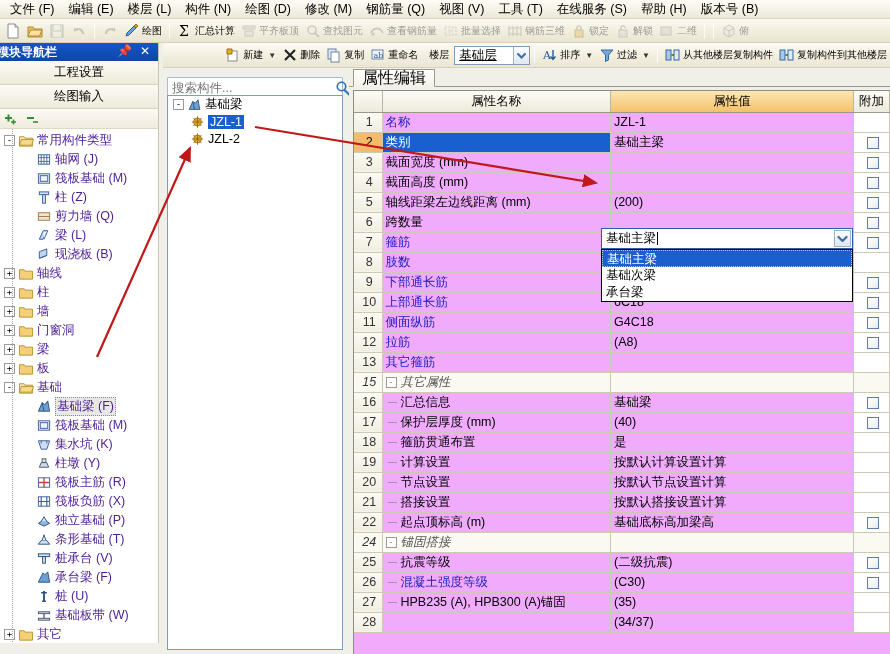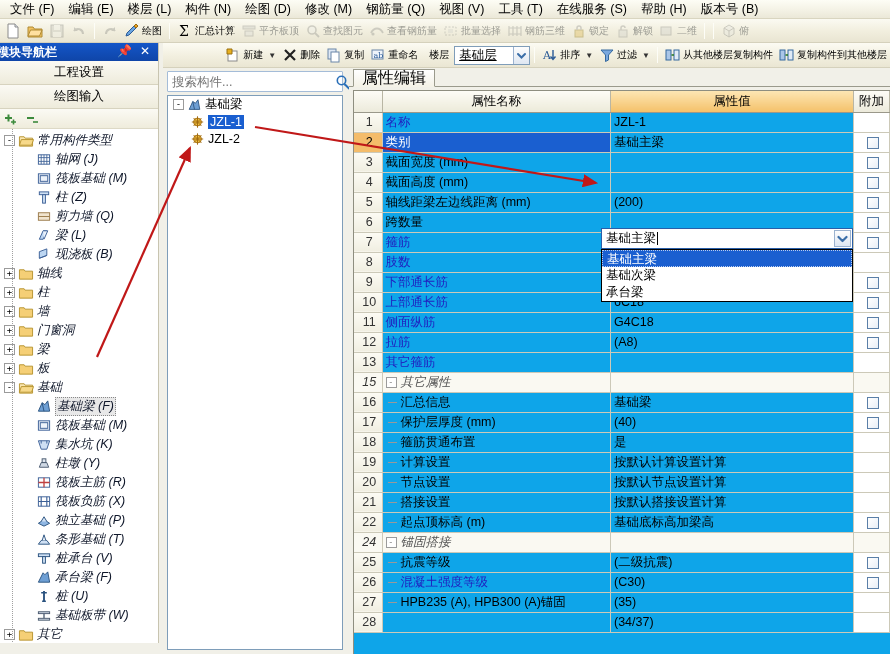--- a/index.html
+++ b/index.html
@@ -83,39 +83,39 @@
     background:#fff; overflow:hidden; padding-top:2px;
   }
   .tnode { display:flex; align-items:center; height:19px; padding-left:2px; white-space:nowrap;}
   .tnode .exp {
     width:11px; height:11px; border:1px solid #9b9b9b; background:#fff;
     font-size:9px; line-height:9px; text-align:center; color:#000;
     margin-right:3px; flex:0 0 11px; font-family:"DejaVu Sans Mono",monospace;
   }
   .tnode .noexp { width:11px; margin-right:3px; flex:0 0 11px;}
   .tnode .ico { width:16px; height:15px; margin-right:3px; flex:0 0 16px; position:relative;}
-  .tnode .lbl { font-size:12.5px; color:#0f172a;font-style:italic;}
+  .tnode .lbl { font-size:12.5px; color:#4c1d95;}
   .tnode.sel .lbl { background:#e8e8e8; border:1px dotted #888; padding:0 1px; }
   .indent1 { padding-left: 4px; }
   .indent2 { padding-left: 22px; }
 
   
   .tree .dots {
     position:absolute; left:12px; top:0; bottom:0; width:1px;
     background-image: linear-gradient(to bottom, #a0a0a0 1px, transparent 1px);
     background-size: 1px 2px;
   }
 
   
   .midpanel {
     position: absolute; left: 163px; top: 68px; width: 184px; height: 586px;
     background: #f1f0e8;
   }
   .searchwrap {
-    margin: 3px 4px 2px 4px; height: 21px; background:#fff;
+    margin: 9px 4px 2px 4px; height: 21px; background:#fff;
     border:1px solid #a4bcd8; display:flex; align-items:center;
     padding: 0 2px; border-radius:1px;
   }
   .searchwrap input {
     border:0; outline:0; flex:1; font-size:12.5px; color:#9a9a9a;
     font-family:"Liberation Sans","DejaVu Sans",sans-serif; background:transparent;
   }
   .maglass { width:16px; height:16px; position:relative; flex:0 0 16px;}
   .complist {
     position:absolute; left:4px; top:27px; right:4px; bottom:4px;
@@ -142,21 +142,21 @@
   }
   .tab {
     display:inline-flex; align-items:center; height:18px; padding:0 8px;
     background: linear-gradient(to bottom,#ffffff,#f4f2e7);
     border:1px solid #9a9a8c; border-bottom:1px solid #f4f2e7;
     font-size:16px; position:relative; top:1px;
   }
   .gridwrap {
     position:absolute; left:4px; top:22px; right:0px; bottom:0;
     border:1px solid #8e8e80; border-right:0; border-bottom:0;
-    background:#0ea5e9; overflow:hidden;
+    background:#f0abfc; overflow:hidden;
   }
   table.grid { border-collapse: collapse; width: 100%; table-layout:fixed;}
   table.grid th {
     height:21px; font-size:12.5px; font-weight:normal; color:#000;
     border-right:1px solid #b9b6a4; border-bottom:1px solid #9a988a;
     padding:0;
   }
   th.c-idx { width:28px; background:linear-gradient(to bottom,#fdfcf6,#eceadb); }
   th.c-name{ background:linear-gradient(to bottom,#fdfcf6,#ecead9); }
   th.c-val { width:243px; background:linear-gradient(to bottom,#fde6b3,#f4c16a); }

